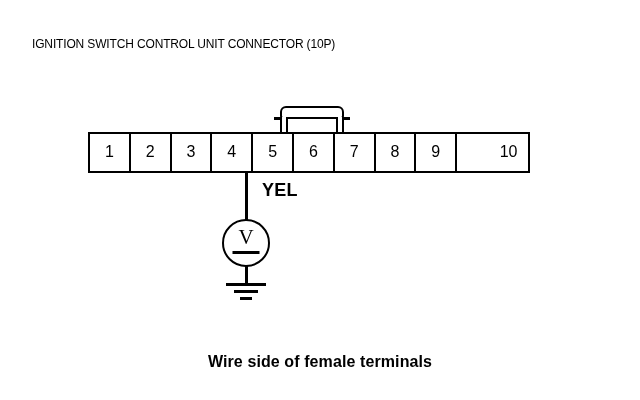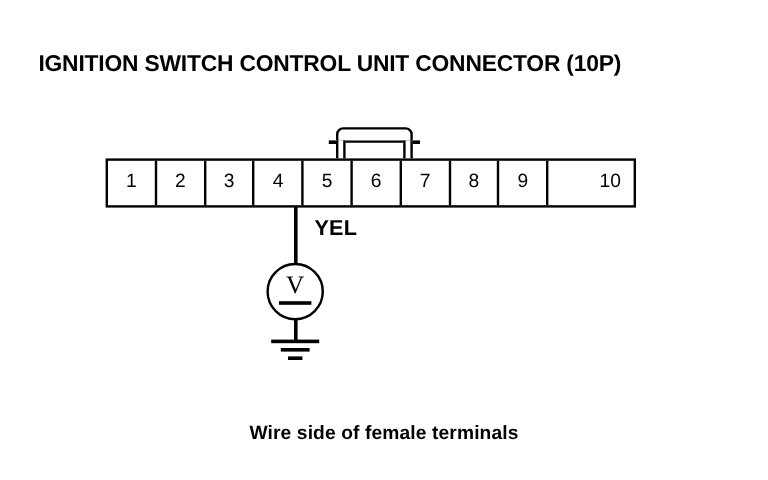--- a/index.html
+++ b/index.html
@@ -22,23 +22,23 @@
     left: 0;
     top: 0;
     width: 640px;
     height: 400px;
   }
 
   
   .title {
     position: absolute;
     left: 32px;
-    top: 44px;
-    font-size: 19px;
-    font-weight: bold;
+    top: 34px;
+    font-size: 12px;
+    font-weight: normal;
     letter-spacing: -0.15px;
     white-space: nowrap;
     line-height: 20px;
   }
 
   
   .connector-wrap {
     position: absolute;
     left: 88px;
     top: 106px;

